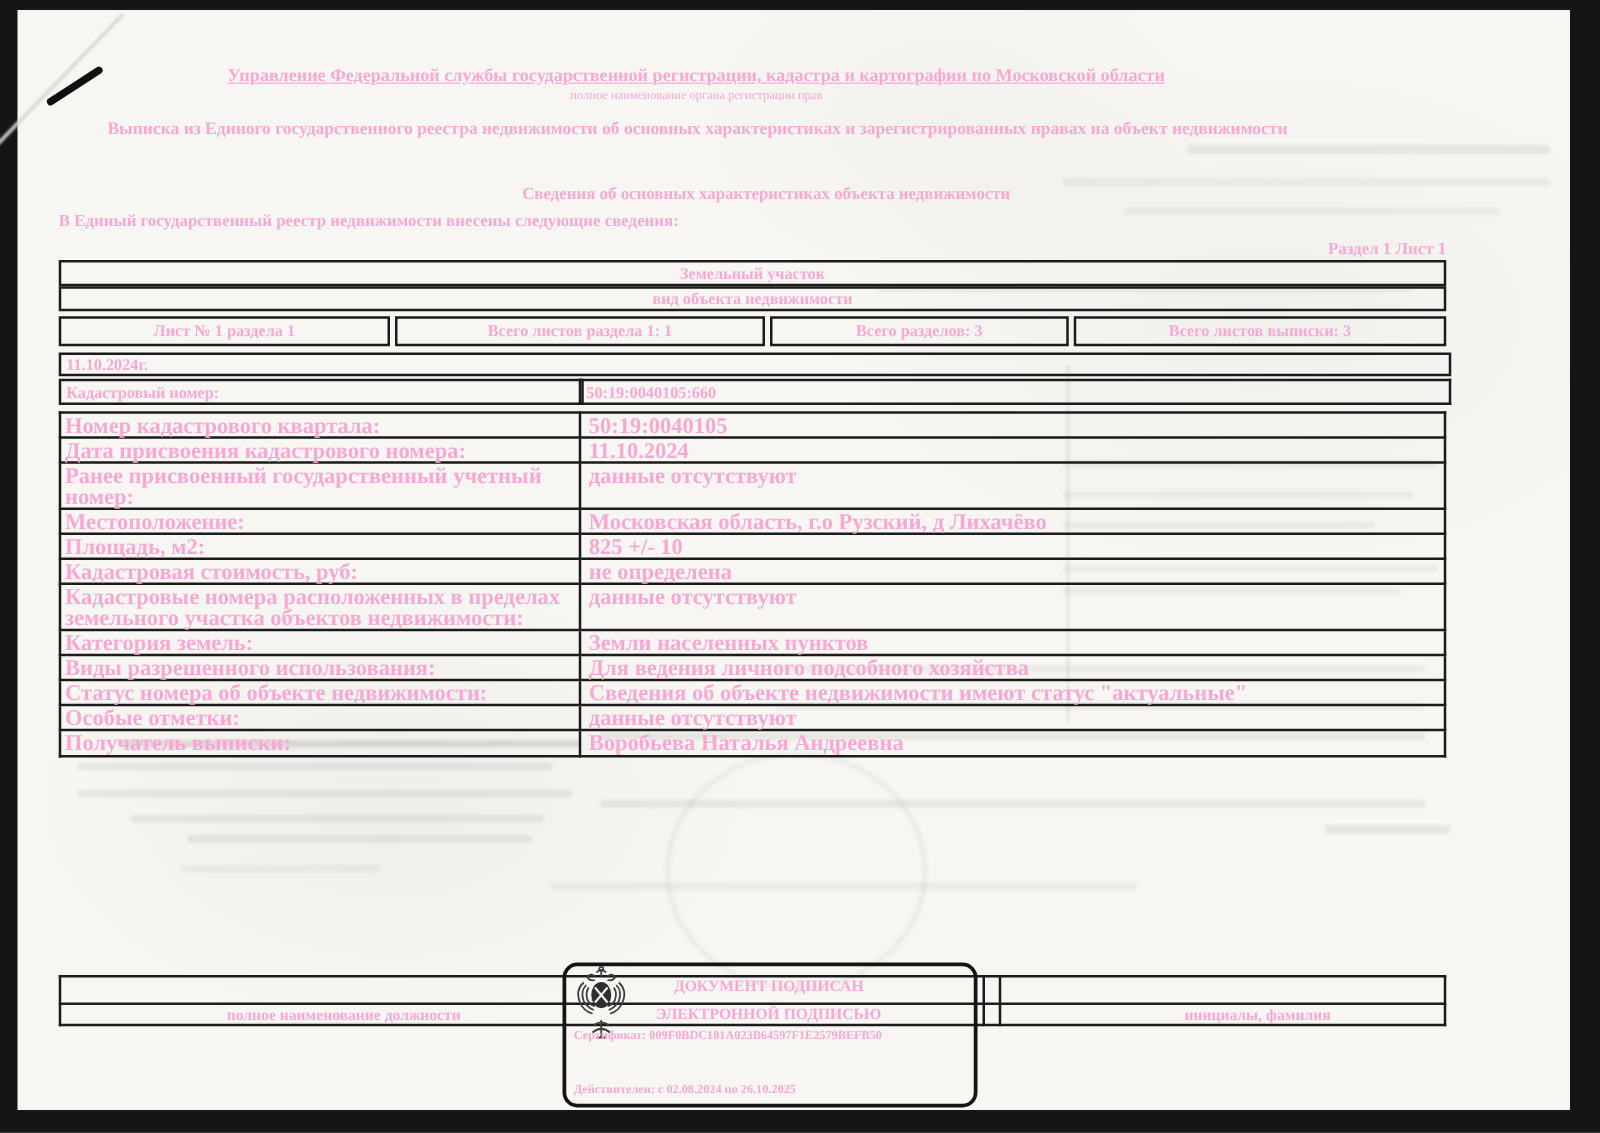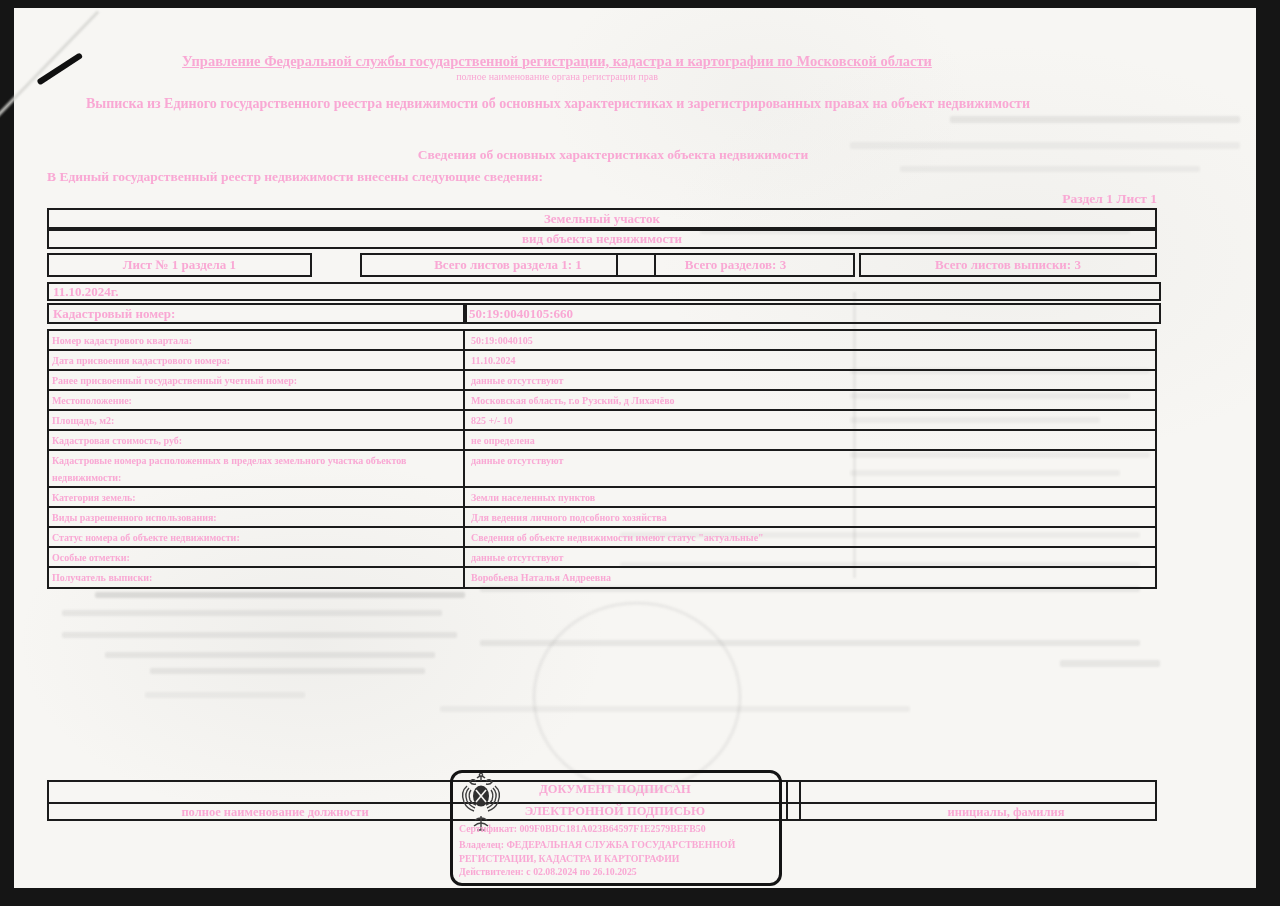--- a/index.html
+++ b/index.html
@@ -25,21 +25,21 @@
   .doc-title{left:37px;top:96px;width:1042px;font-size:14px;}
   .section-title{left:58px;top:147px;width:1110px;font-size:13.5px;}
   .intro-line{left:47px;top:169px;width:900px;font-size:13.5px;}
   .section-sheet{left:857px;top:191px;width:300px;font-size:13.5px;}
 
   .cellbox{position:absolute;border:2px solid #1b1b1b;background:transparent;font-size:13px;
            display:flex;align-items:center;justify-content:center;}
   .cellbox.leftalign{justify-content:flex-start;padding-left:4px;}
 
   table.main{position:absolute;left:47px;top:329px;width:1110px;border-collapse:collapse;
-             font-size:10px;font-weight:bold;table-layout:fixed;}
+             font-size:18px;font-weight:bold;table-layout:fixed;}
   table.main td{border:2px solid #1b1b1b;vertical-align:top;padding:1px 4px 0 3px;line-height:17px;}
   table.main td.val{padding-left:6px;}
 
   .sigline{position:absolute;background:#1b1b1b;}
   .sig-caption{position:absolute;font-size:12.5px;font-weight:bold;text-align:center;padding-left:28px;}
 
   .stamp{position:absolute;left:450px;top:770px;width:326px;height:110px;border:3px solid #141414;
          border-radius:12px;background:transparent;}
   .stamp-line1{position:absolute;left:480px;top:782px;width:270px;font-size:12.5px;text-align:center;}
   .stamp-line2{position:absolute;left:480px;top:804px;width:270px;font-size:12.5px;text-align:center;}
@@ -94,21 +94,21 @@
   <div class="abs ctr org-caption">полное наименование органа регистрации прав</div>
   <div class="abs ctr b doc-title">Выписка из Единого государственного реестра недвижимости об основных характеристиках и зарегистрированных правах на объект недвижимости</div>
   <div class="abs ctr b section-title">Сведения об основных характеристиках объекта недвижимости</div>
   <div class="abs b intro-line">В Единый государственный реестр недвижимости внесены следующие сведения:</div>
   <div class="abs right b section-sheet">Раздел 1 Лист 1</div>
 
   <div class="cellbox b" style="left:47px;top:208px;width:1106px;height:17px;">Земельный участок</div>
   <div class="cellbox b" style="left:47px;top:229px;width:1106px;height:16px;">вид объекта недвижимости</div>
 
   <div class="cellbox b" style="left:47px;top:253px;width:261px;height:20px;">Лист № 1 раздела 1</div>
-  <div class="cellbox b" style="left:316px;top:253px;width:292px;height:20px;margin-left:44px;">Всего листов раздела 1: 1</div>
+  <div class="cellbox b" style="left:316px;top:253px;width:292px;height:20px;">Всего листов раздела 1: 1</div>
   <div class="cellbox b" style="left:616px;top:253px;width:235px;height:20px;">Всего разделов: 3</div>
   <div class="cellbox b" style="left:859px;top:253px;width:294px;height:20px;">Всего листов выписки: 3</div>
 
   <div class="cellbox b leftalign" style="left:47px;top:282px;width:1106px;height:15px;">11.10.2024г.</div>
 
   <div class="cellbox b leftalign" style="left:47px;top:303px;width:412px;height:17px;font-family:Liberation Serif, serif;">Кадастровый номер:</div>
   <div class="cellbox b leftalign" style="left:463px;top:303px;width:690px;height:17px;border-left:none;padding-left:6px;">50:19:0040105:660</div>
   <div class="abs" style="left:463px;top:303px;width:2px;height:21px;background:#1b1b1b;"></div>
 
   <table class="main">
@@ -203,21 +203,17 @@
       <path d="M19 18 L29 30"></path>
         <path d="M29 18 L19 30"></path>
     </g>
   </svg>
   <div class="abs b stamp-line1">ДОКУМЕНТ ПОДПИСАН</div>
   <div class="abs b stamp-line2">ЭЛЕКТРОННОЙ ПОДПИСЬЮ</div>
   <div class="stamp-small" style="top:823px;">
     <span>Сертификат:</span>
     <span>009F0BDC181A023B64597F1E2579BEFB50</span>
   </div>
-  <div class="stamp-small" style="top:838px;line-height:14px;">
-    <span>Владелец:</span>
-    <span>ФЕДЕРАЛЬНАЯ СЛУЖБА ГОСУДАРСТВЕННОЙ РЕГИСТРАЦИИ, КАДАСТРА И КАРТОГРАФИИ</span>
-  </div>
   <div class="stamp-small" style="top:866px;">
     <span>Действителен:</span>
     <span>с 02.08.2024 по 26.10.2025</span>
   </div>
 </div>
 
 </body></html>

